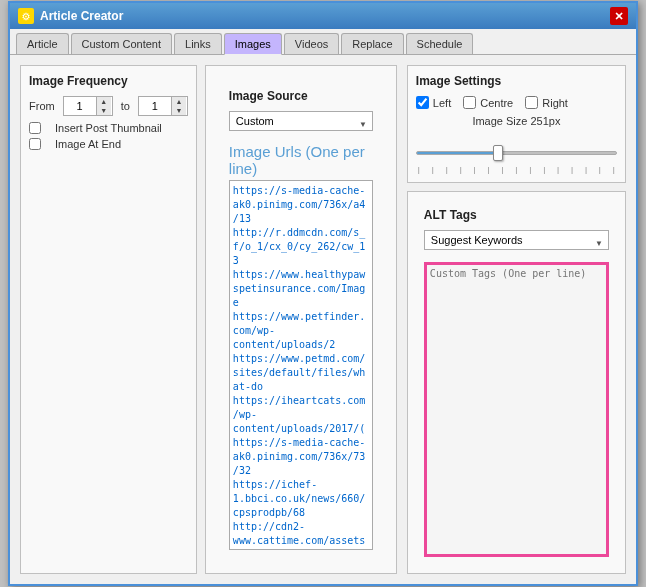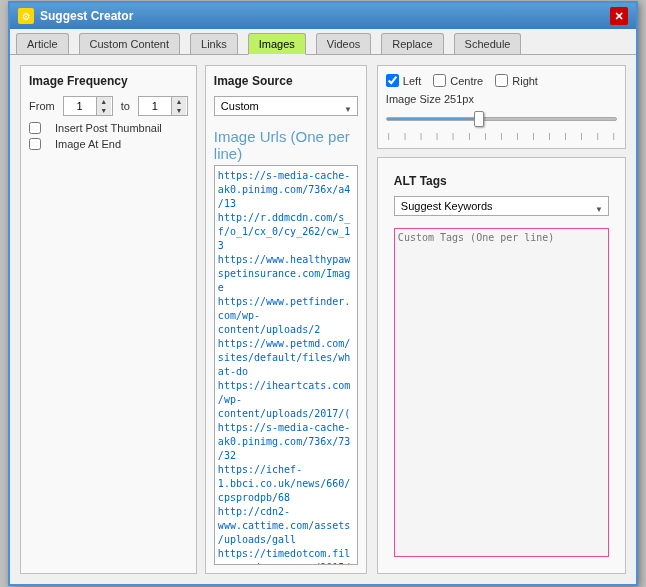--- a/index.html
+++ b/index.html
@@ -60,34 +60,34 @@
       align-items: center;
       justify-content: center;
       font-weight: bold;
       border-radius: 2px;
     }
     .tabs-bar {
       background: #f0f0f0;
       display: flex;
       border-bottom: 1px solid #aaa;
       padding: 4px 6px 0 6px;
-      gap: 10px;
+      gap: 2px;
     }
     .tab {
       padding: 4px 10px;
       background: #dcdcdc;
       border: 1px solid #aaa;
       border-bottom: none;
       cursor: pointer;
       font-size: 11px;
       border-radius: 3px 3px 0 0;
       color: #333;
     }
     .tab.active {
-      background: #bef264;
+      background: #c4b5fd;
       border-bottom: 1px solid #f0f0f0;
       margin-bottom: -1px;
       color: #000;
       font-weight: normal;
       z-index: 1;
     }
     .content {
       padding: 10px;
       display: flex;
       gap: 10px;
@@ -181,21 +181,22 @@
       margin-bottom: 6px;
     }
     .check-label-pair {
       display: flex;
       align-items: center;
       gap: 4px;
     }
     .img-size-label {
       font-size: 11px;
       color: #333;
-      margin-bottom: 4px;
+      margin-bottom: 16px;
+      text-align: center;
     }
     .slider-container {
       position: relative;
       width: 100%;
       height: 20px;
       display: flex;
       align-items: center;
     }
     .slider-track {
       width: 100%;
@@ -218,21 +219,21 @@
       background: white;
       border: 1px solid #888;
       top: -7px;
       left: 38%;
       cursor: pointer;
       border-radius: 2px;
       box-shadow: 1px 1px 2px rgba(0,0,0,0.3);
     }
     .source-box {
       border: 1px solid #c0c0c0;
-      padding: 8px;
+      padding: 23px;
       background: #f9f9f9;
       flex: 1;
       display: flex;
       flex-direction: column;
     }
     .select-dropdown {
       width: 100%;
       padding: 3px 6px;
       border: 1px solid #aaa;
       background: white;
@@ -278,21 +279,21 @@
     .alt-tags-box {
       border: 1px solid #c0c0c0;
       padding: 16px;
       background: #f9f9f9;
       flex: 1;
       display: flex;
       flex-direction: column;
     }
     .alt-textarea {
       flex: 1;
-      border: 1px solid #ec4899;
+      border: 3px solid #ec4899;
       background: #f5f5f5;
       font-size: 10px;
       color: #999;
       padding: 3px;
       resize: none;
       min-height: 180px;
     }
     .tick-marks {
       display: flex;
       justify-content: space-between;
@@ -305,21 +306,21 @@
     }
   </style>
 </head>
 <body>
 
 <div class="window">
 
   <div class="title-bar">
     <div class="title-bar-left">
       <div class="title-icon">⚙</div>
-      <span class="title-text">Suggest Creator</span>
+      <span class="title-text">Article Creator</span>
     </div>
     <button class="close-btn">✕</button>
   </div>
 
   <div class="tabs-bar">
     <div class="tab">Article</div>
     <div class="tab">Custom Content</div>
     <div class="tab">Links</div>
     <div class="tab active">Images</div>
     <div class="tab">Videos</div>
@@ -391,20 +392,21 @@
 https://iheartcats.com/wp-content/uploads/2016/(
 https://ichef.bbci.co.uk/news/624/cpsprodpb/DD6
 https://s-media-cache-ak0.pinimg.com/736x/a1/5t
 https://i.ytimg.com/vi/XyNiqQId-nk/hqdefault.jpg</textarea>
       </div>
     </div>
 
     <div class="right-panel">
 
       <div class="section-box">
+        <div class="section-title">Image Settings</div>
         <div class="img-settings-row">
           <div class="check-label-pair">
             <input type="checkbox" checked="" style="">
             <span class="checkbox-label">Left</span>
           </div>
           <div class="check-label-pair">
             <input type="checkbox" style="">
             <span class="checkbox-label">Centre</span>
           </div>
           <div class="check-label-pair">

